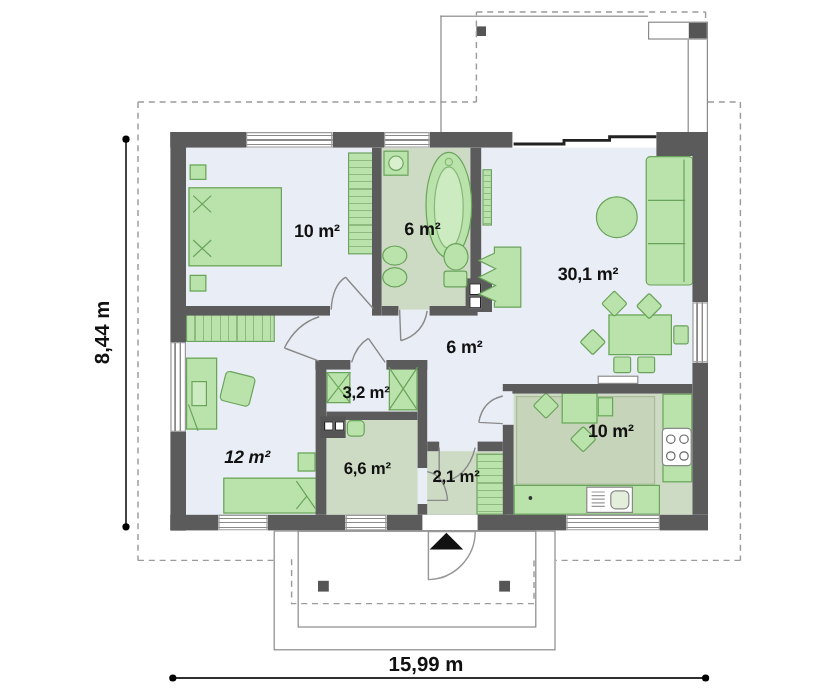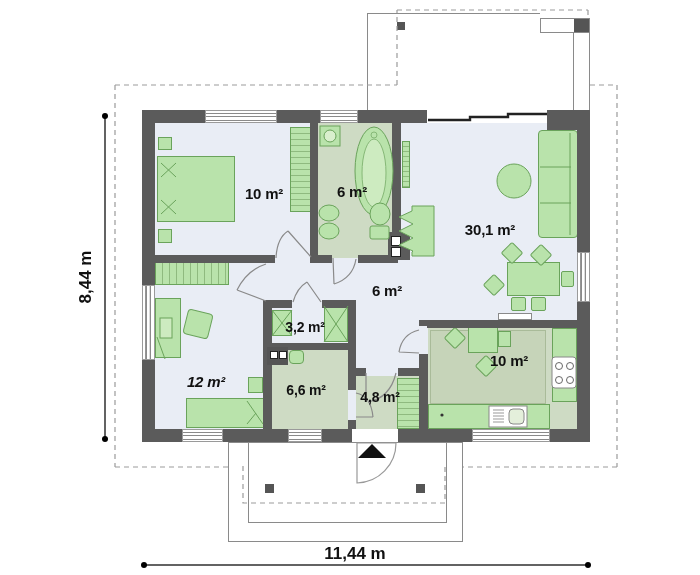--- a/index.html
+++ b/index.html
@@ -205,18 +205,18 @@
     </g>
   </svg>
 
   <div class="room-label" style="left:264px;top:193px;">10 m²</div>
   <div class="room-label" style="left:352px;top:191px;">6 m²</div>
   <div class="room-label" style="left:490px;top:229px;">30,1 m²</div>
   <div class="room-label" style="left:387px;top:290px;">6 m²</div>
   <div class="room-label" style="left:305px;top:327px;font-size:14px;">3,2 m²</div>
   <div class="room-label" style="left:206px;top:381px;font-style:italic;">12 m²</div>
   <div class="room-label" style="left:306px;top:390px;font-size:14px;">6,6 m²</div>
-  <div class="room-label" style="left:380px;top:397px;font-size:14px;">4,8 m²</div>
+  <div class="room-label" style="left:380px;top:397px;font-size:14px;">2,1 m²</div>
   <div class="room-label" style="left:509px;top:360px;">10 m²</div>
 
   <div class="dim-label rot" style="left:86px;top:277px;">8,44 m</div>
-  <div class="dim-label" style="left:355px;top:554px;">11,44 m</div>
+  <div class="dim-label" style="left:355px;top:554px;">15,99 m</div>
 </div>
 
 </body></html>

